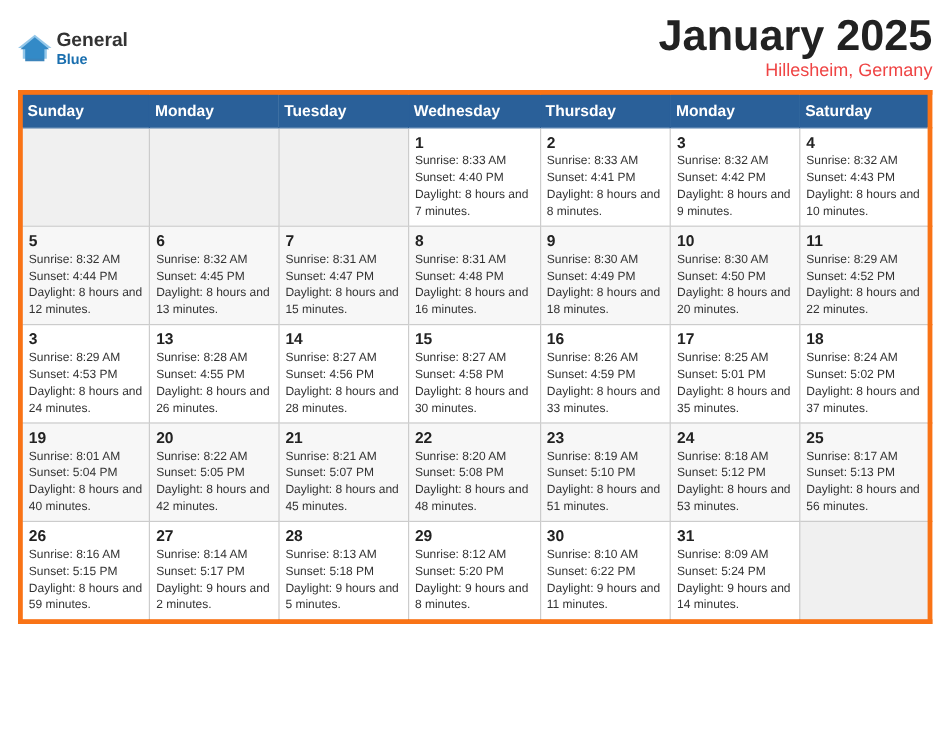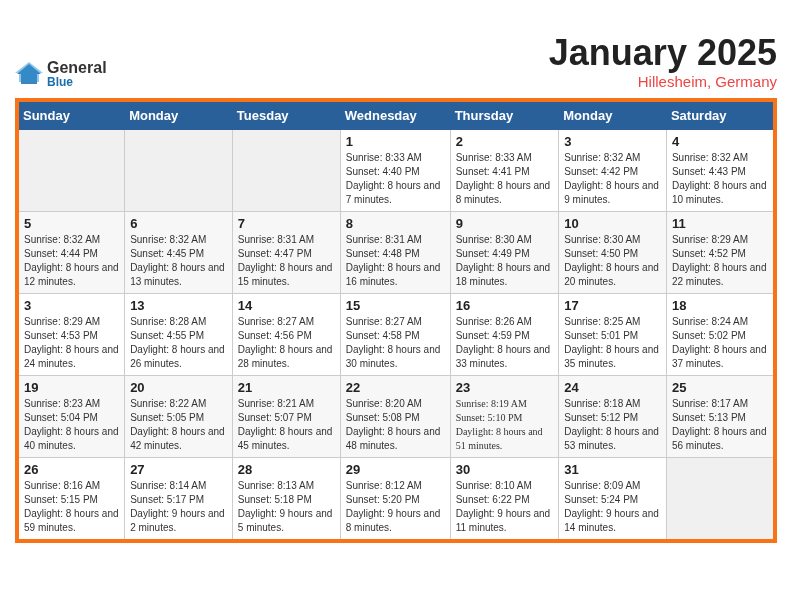--- a/index.html
+++ b/index.html
@@ -9,21 +9,21 @@
       width: 792px;
       min-height: 612px;
     }
     .container {
       width: 792px;
       padding: 10px 15px 15px 15px;
     }
     .header {
       display: flex;
       justify-content: space-between;
-      align-items: flex-end;
+      align-items: center;
       margin-bottom: 8px;
     }
     .logo {
       display: flex;
       align-items: center;
       margin-top: 5px;
     }
     .logo-text {
       display: flex;
       flex-direction: column;
@@ -45,21 +45,20 @@
       margin-right: 4px;
     }
     .title-area {
       text-align: right;
     }
     .month-title {
       font-size: 36px;
       font-weight: bold;
       color: #222;
       line-height: 1.1;
-      margin-top: 23px;
     }
     .location {
       font-size: 15px;
       color: #ef4444;
     }
     .calendar {
       width: 100%;
       border-collapse: collapse;
       border: 4px solid #f97316;
     }
@@ -248,21 +247,21 @@
           <td>
             <div class="day-number">18</div>
             <div class="day-info" style="white-space: pre-line;">Sunrise: 8:24 AM
 Sunset: 5:02 PM
 Daylight: 8 hours and 37 minutes.</div>
           </td>
         </tr>
         <tr>
           <td>
             <div class="day-number">19</div>
-            <div class="day-info" style="white-space: pre-line;">Sunrise: 8:23 AM
+            <div class="day-info" style="white-space: pre-line;">Sunrise: 8:01 AM
 Sunset: 5:04 PM
 Daylight: 8 hours and 40 minutes.</div>
           </td>
           <td>
             <div class="day-number">20</div>
             <div class="day-info" style="white-space: pre-line;">Sunrise: 8:22 AM
 Sunset: 5:05 PM
 Daylight: 8 hours and 42 minutes.</div>
           </td>
           <td>
@@ -272,21 +271,21 @@
 Daylight: 8 hours and 45 minutes.</div>
           </td>
           <td>
             <div class="day-number">22</div>
             <div class="day-info" style="white-space: pre-line;">Sunrise: 8:20 AM
 Sunset: 5:08 PM
 Daylight: 8 hours and 48 minutes.</div>
           </td>
           <td>
             <div class="day-number">23</div>
-            <div class="day-info" style="white-space: pre-line; font-family: Liberation Serif, serif;">Sunrise: 8:19 AM
+            <div class="day-info" style="white-space: pre-line;">Sunrise: 8:19 AM
 Sunset: 5:10 PM
 Daylight: 8 hours and 51 minutes.</div>
           </td>
           <td>
             <div class="day-number">24</div>
             <div class="day-info" style="white-space: pre-line;">Sunrise: 8:18 AM
 Sunset: 5:12 PM
 Daylight: 8 hours and 53 minutes.</div>
           </td>
           <td>

